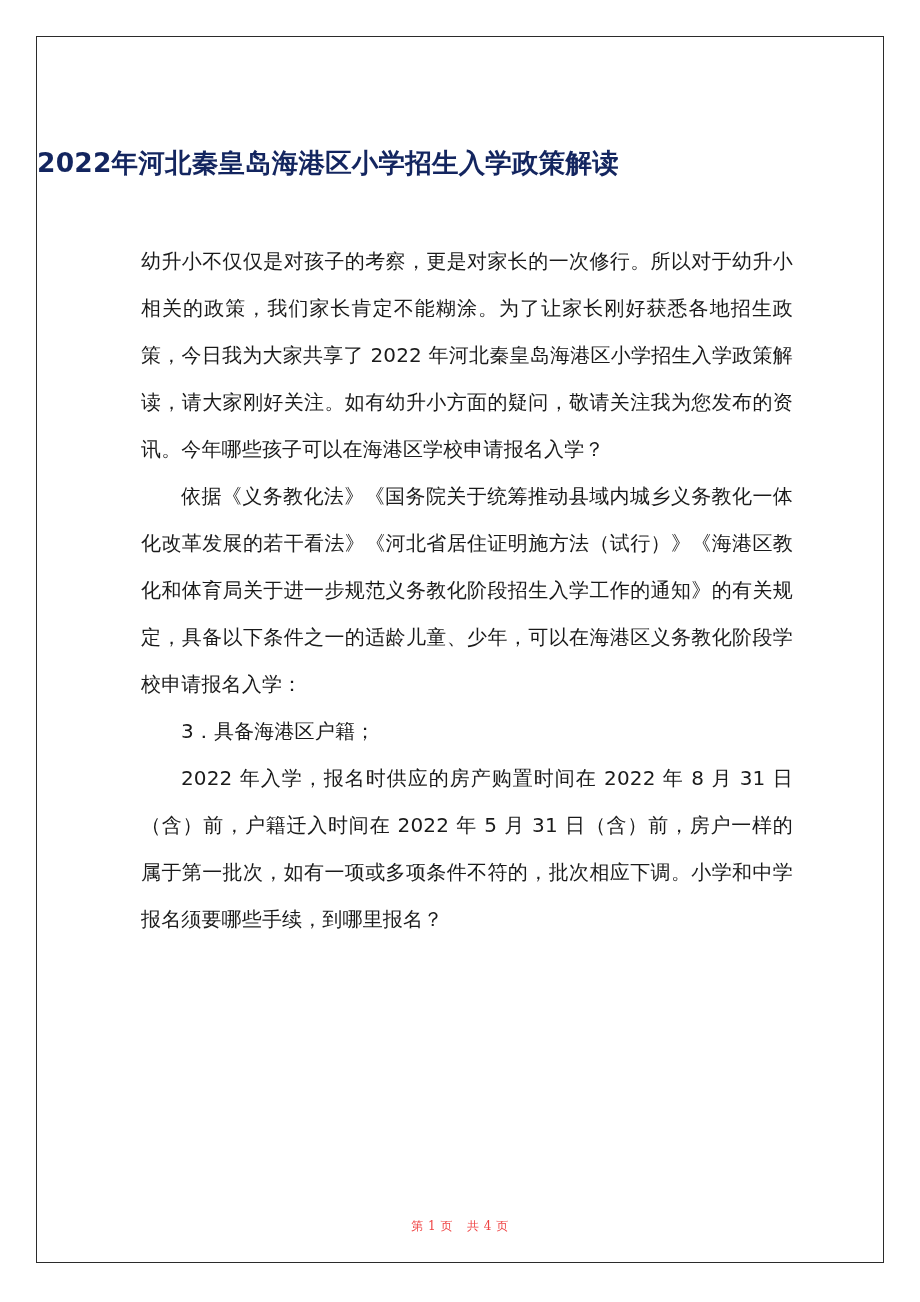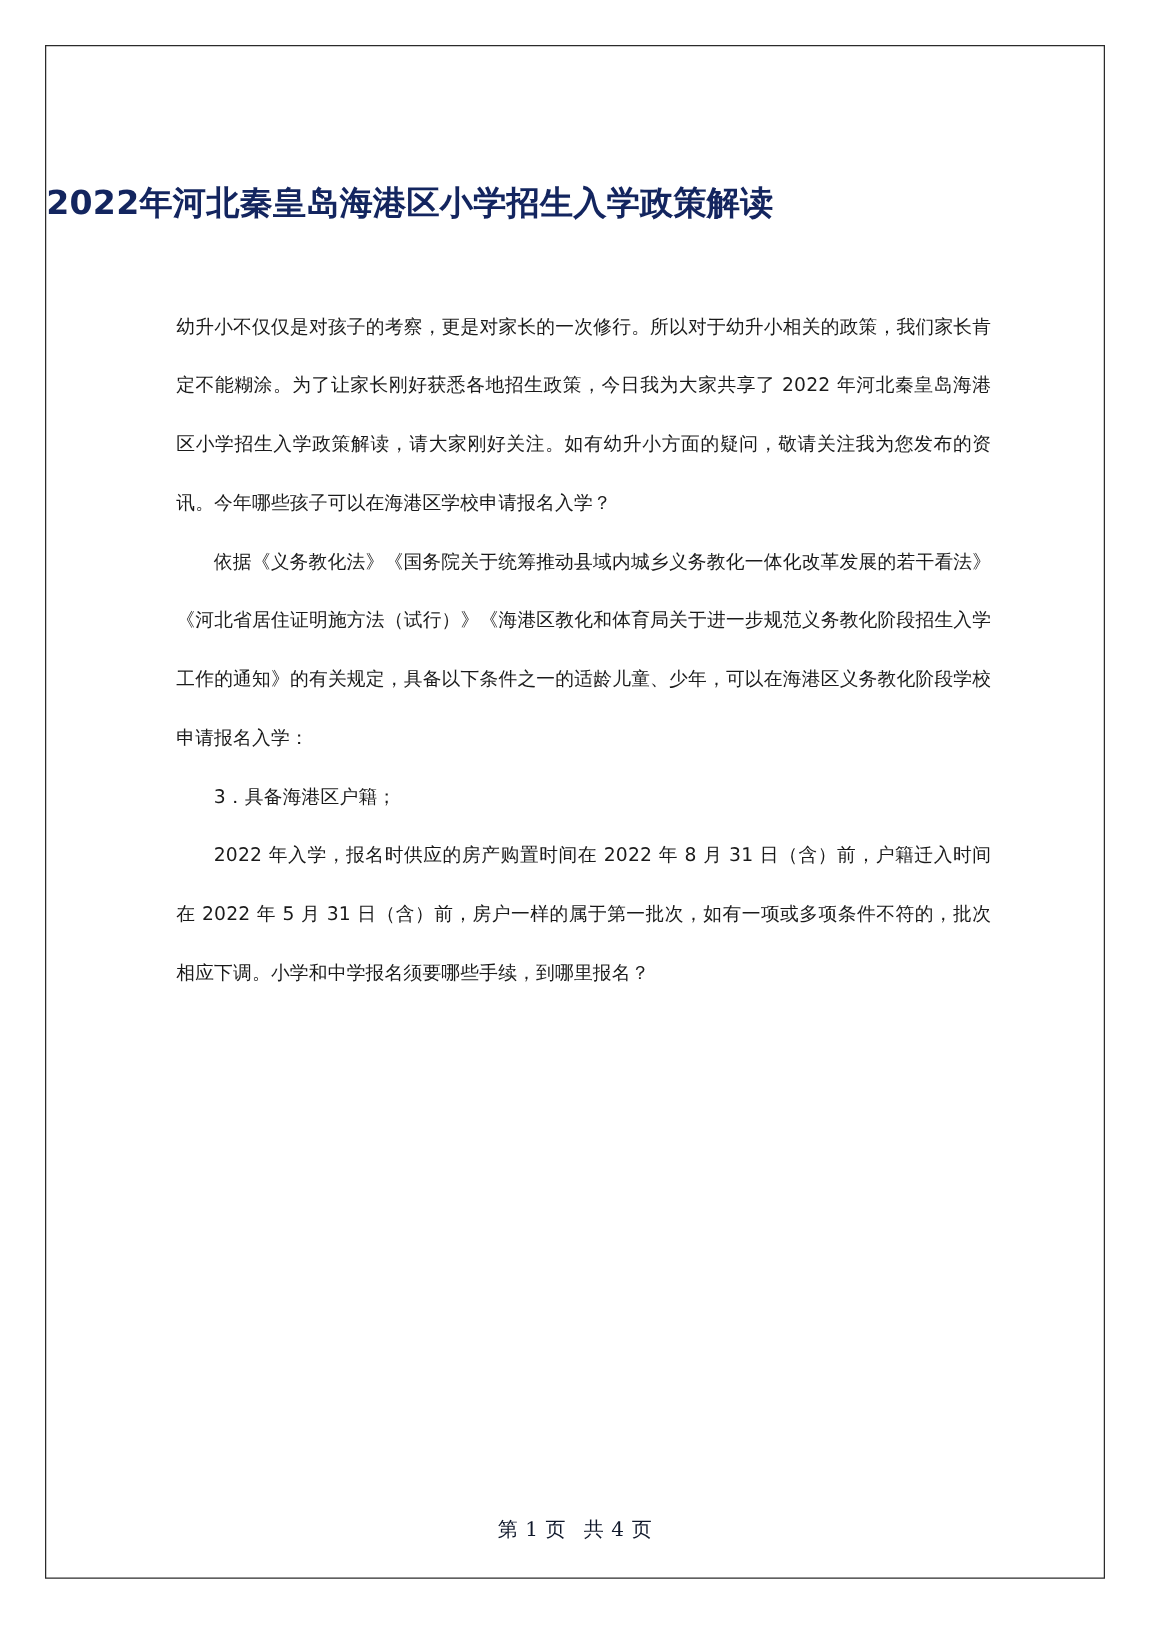--- a/index.html
+++ b/index.html
@@ -52,21 +52,21 @@
 
   .body-block {
     position: absolute;
     left: 104px;
     top: 201px;
     width: 652px;
   }
 
   .para {
     margin: 0;
-    font-size: 15px;
+    font-size: 20px;
     color: #1a1a1a;
     line-height: 47px;
     text-align: justify;
     text-justify: inter-ideograph;
     letter-spacing: 0.15px;
     font-family: "DejaVu Sans", "Liberation Sans", sans-serif;
   }
 
   .para.indent {
     text-indent: 2em;
@@ -75,22 +75,22 @@
   .para.noindent {
     text-indent: 0;
   }
 
   .footer {
     position: absolute;
     left: 0;
     right: 0;
     bottom: 27px;
     text-align: center;
-    font-size: 16px;
-    color: #0f172a;
+    font-size: 12px;
+    color: #ef4444;
     font-family: "DejaVu Serif", "Liberation Serif", serif;
     letter-spacing: 0.5px;
   }
   .footer .sep {
     display: inline-block;
     width: 14px;
   }
 </style>
 </head>
 <body>

